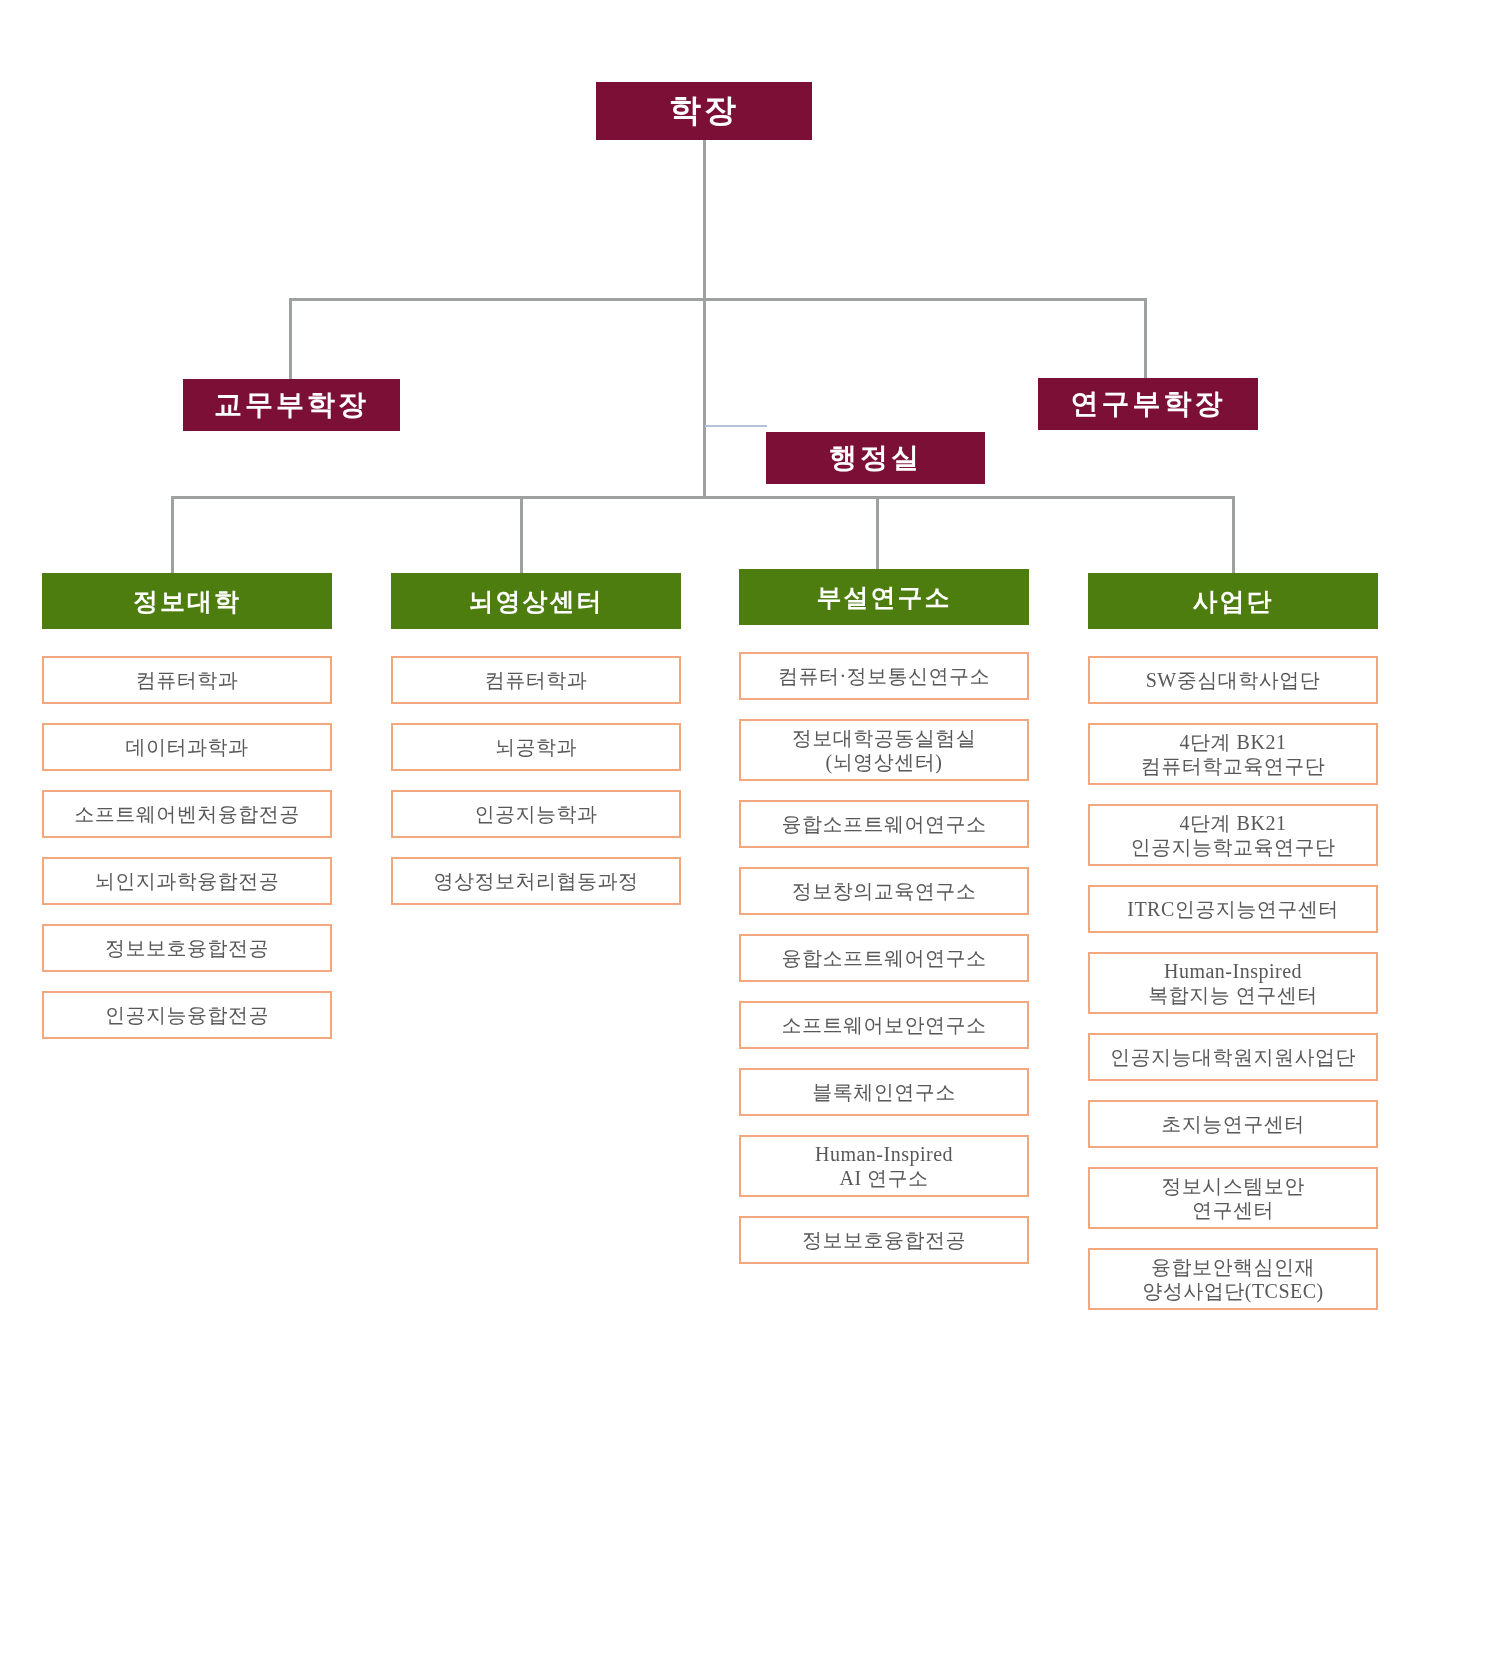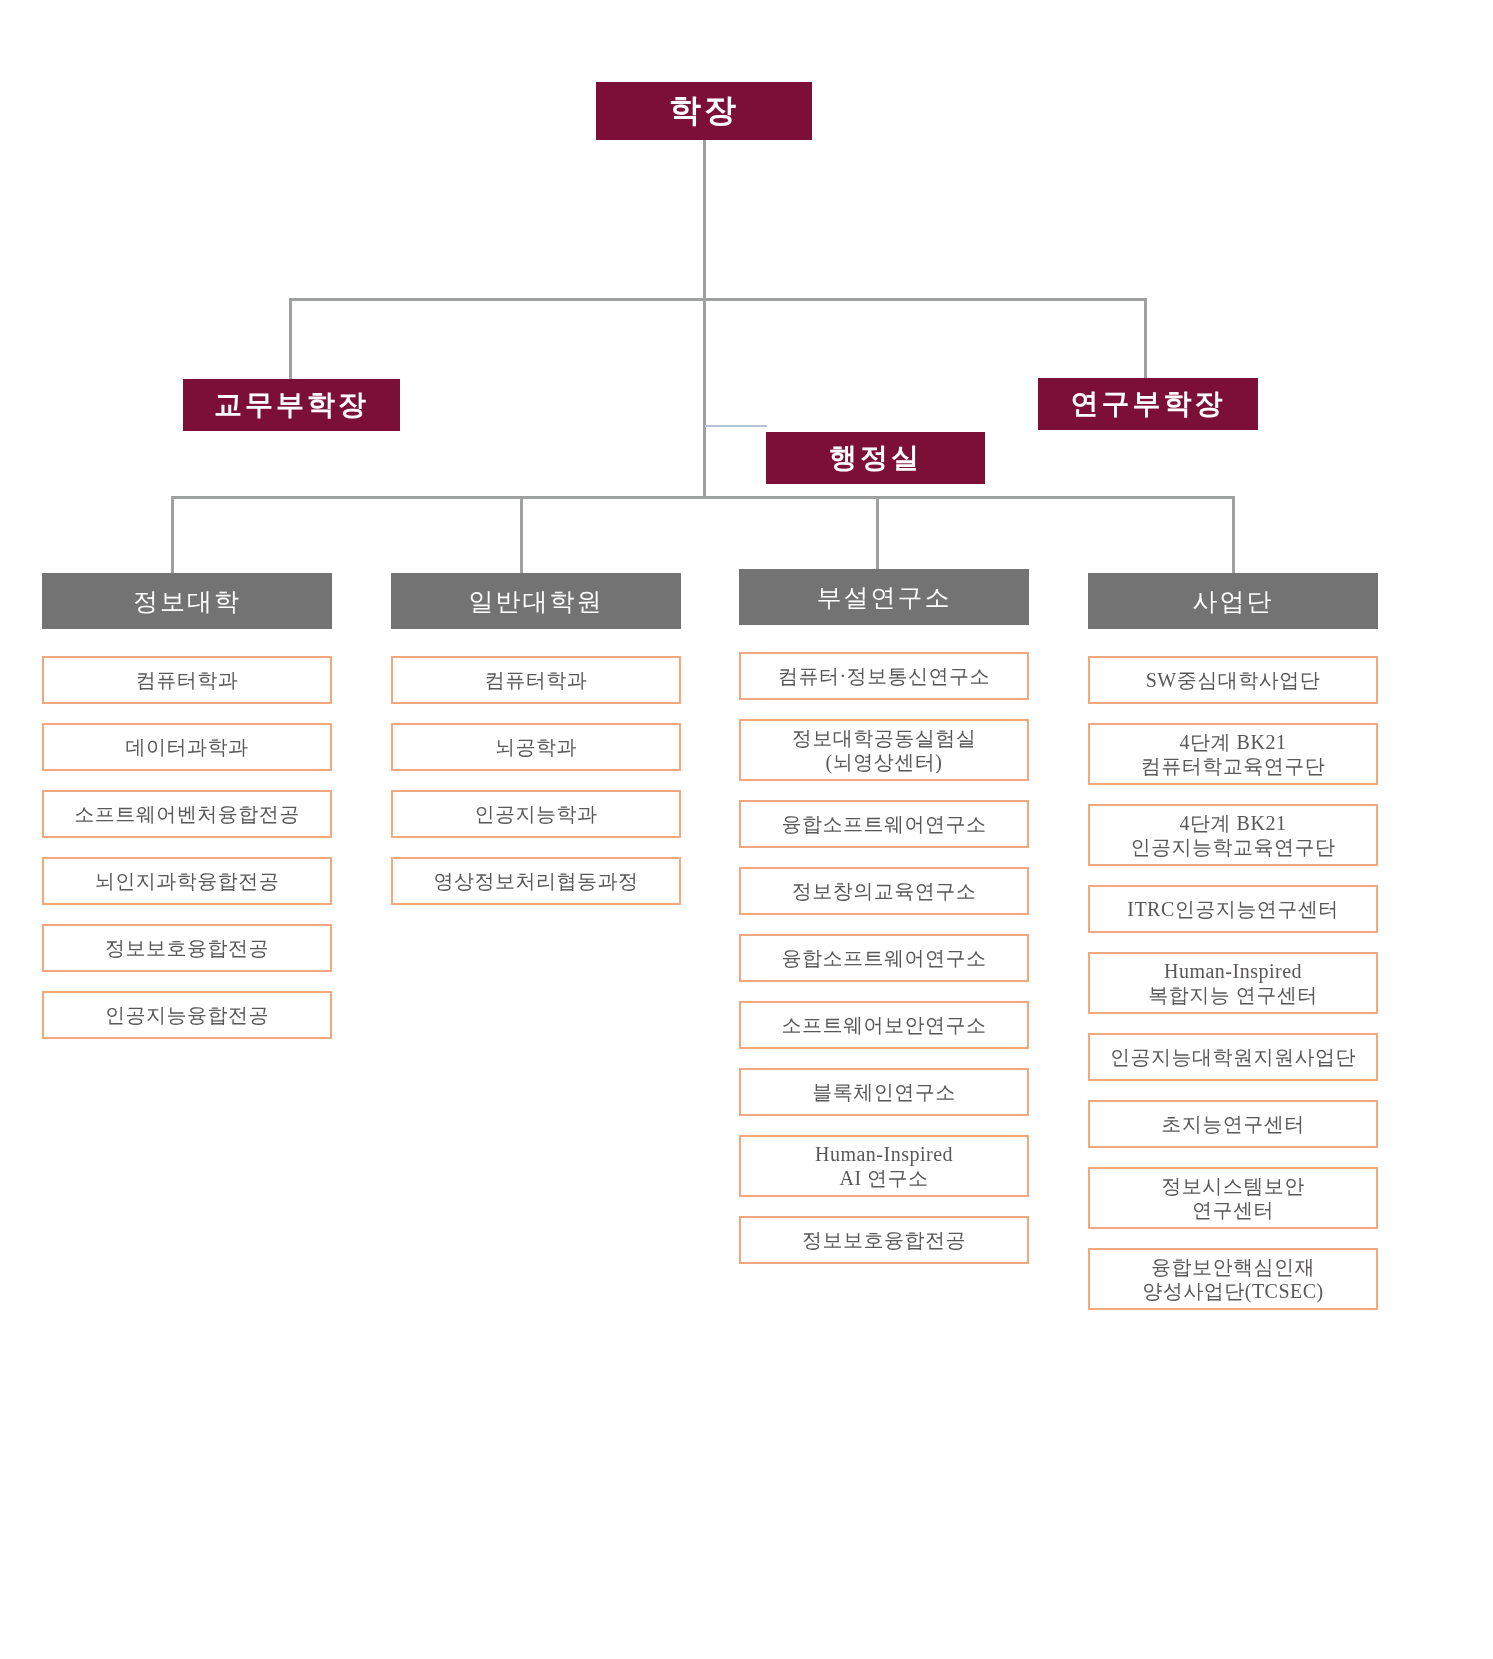--- a/index.html
+++ b/index.html
@@ -56,29 +56,30 @@
   .col {
     position: absolute;
     width: 290px;
   }
   .col-1 { left: 42px;   top: 573px; }
   .col-2 { left: 391px;  top: 573px; }
   .col-3 { left: 739px;  top: 569px; }
   .col-4 { left: 1088px; top: 573px; }
 
   .col-head {
-    background: #737373;
+    background: #4d7c0f;
     color: #ffffff;
     height: 56px;
     display: flex;
     align-items: center;
     justify-content: center;
     font-size: 25px;
     letter-spacing: 2px;
     box-sizing: border-box;
+    font-weight: bold;
   }
 
   .col-items {
     margin-top: 27px;
     display: flex;
     flex-direction: column;
     gap: 19px;
     font-family: Liberation Serif, serif;
   }
 
@@ -136,21 +137,21 @@
       <div class="item">컴퓨터학과</div>
       <div class="item">데이터과학과</div>
       <div class="item">소프트웨어벤처융합전공</div>
       <div class="item">뇌인지과학융합전공</div>
       <div class="item">정보보호융합전공</div>
       <div class="item">인공지능융합전공</div>
     </div>
   </div>
 
   <div class="col col-2">
-    <div class="col-head">일반대학원</div>
+    <div class="col-head">뇌영상센터</div>
     <div class="col-items">
       <div class="item">컴퓨터학과</div>
       <div class="item">뇌공학과</div>
       <div class="item">인공지능학과</div>
       <div class="item">영상정보처리협동과정</div>
     </div>
   </div>
 
   <div class="col col-3">
     <div class="col-head">부설연구소</div>

